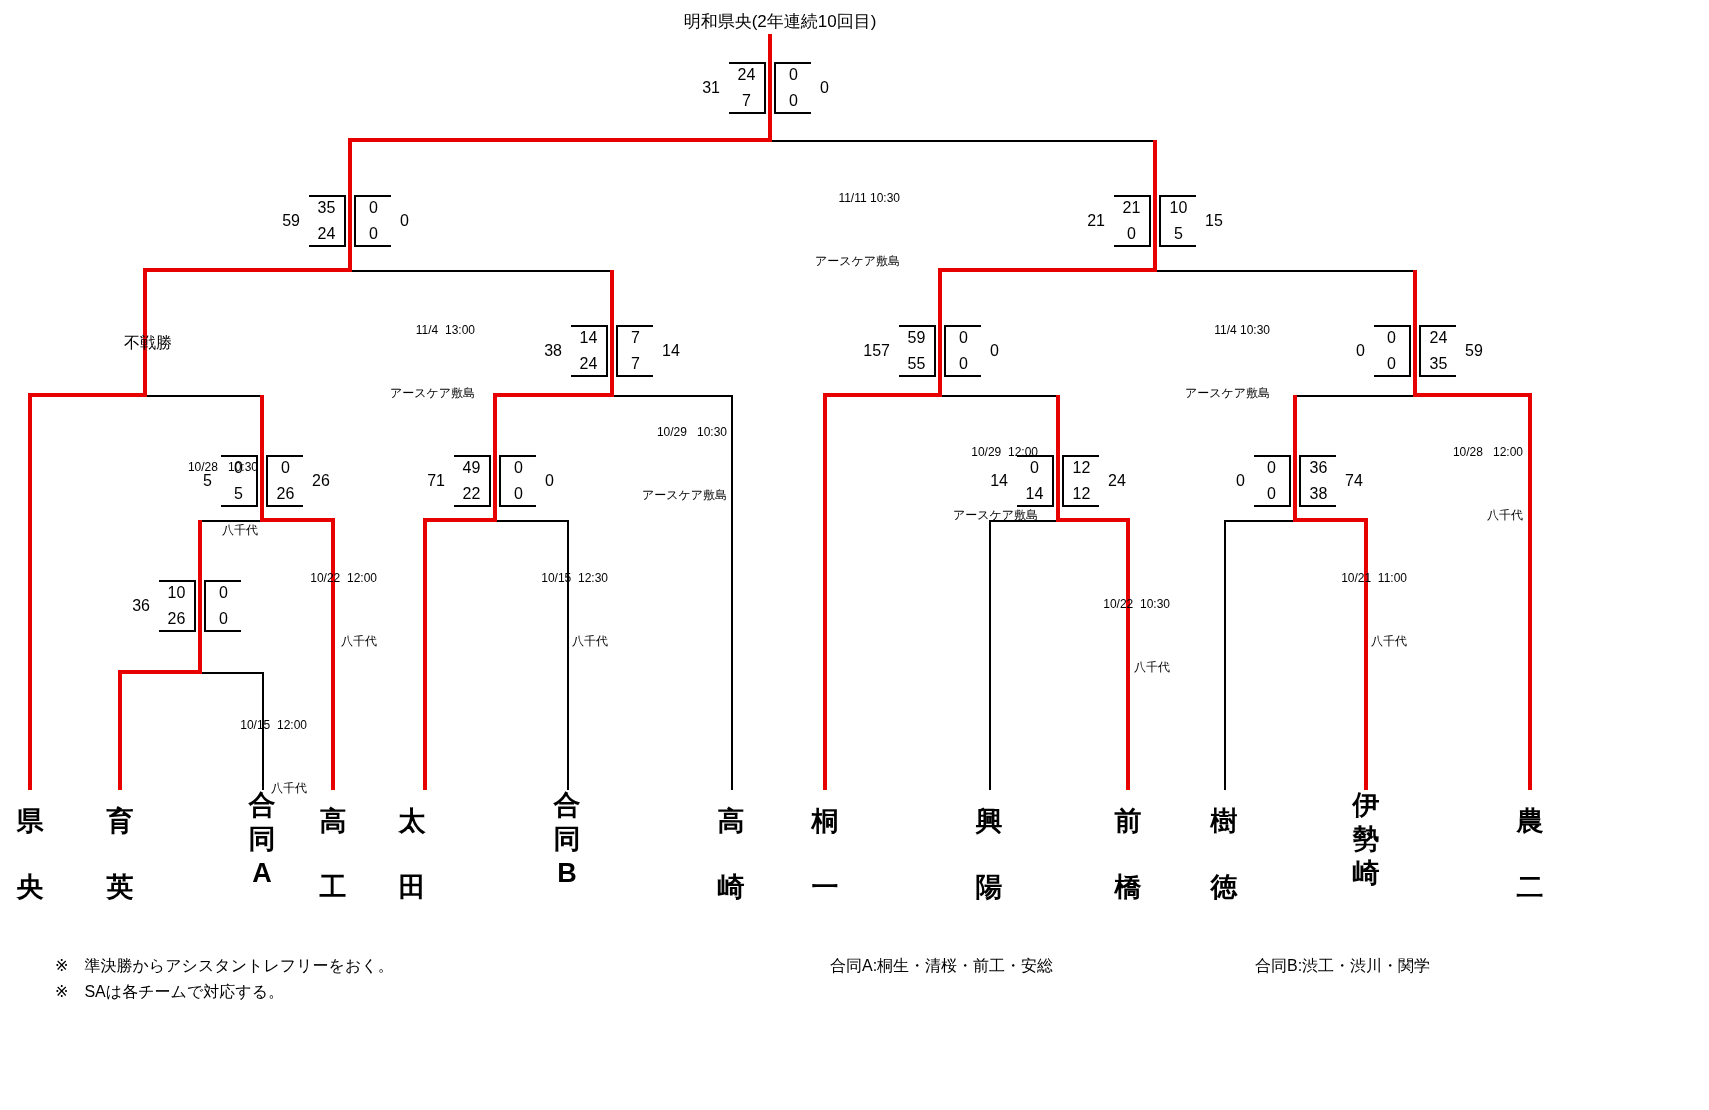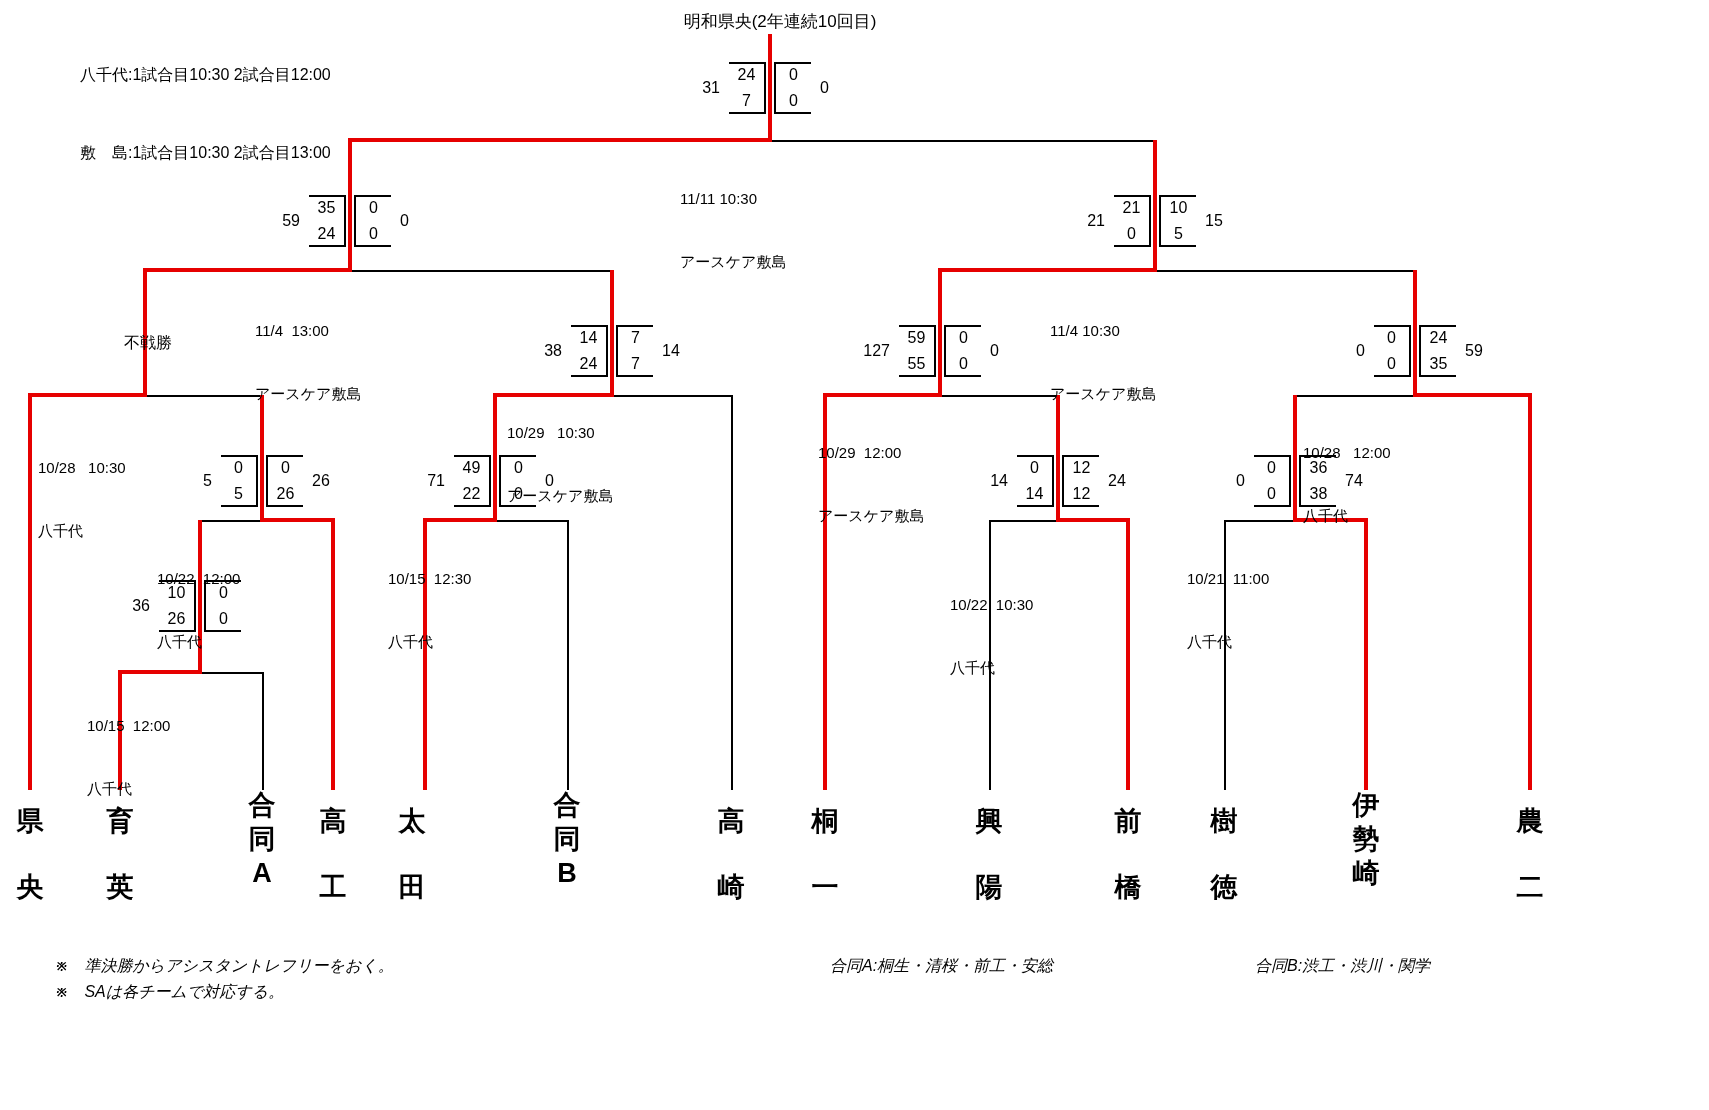--- a/index.html
+++ b/index.html
@@ -14,43 +14,39 @@
   .rhline { position:absolute; height:4px; background:#e60000; }
 
   
   .score { position:absolute; display:flex; align-items:center; gap:9px; height:52px; font-size:16px; }
   .tot { display:inline-block; }
   .box { display:flex; flex-direction:column; justify-content:space-between; width:37px; height:52px; text-align:center; padding:2px 0; }
   .box-l { border-top:2px solid #000; border-right:2px solid #000; border-bottom:2px solid #000; }
   .box-r { border-top:2px solid #000; border-left:2px solid #000; border-bottom:2px solid #000; }
 
   
-  .mlabel { position:absolute; width:220px; text-align:left; font-size:15px; line-height:21px; white-space:pre; }
+  .mlabel { position:absolute; width:220px; text-align:right; font-size:12px; line-height:21px; white-space:pre; }
 
   
   .walkover { position:absolute; left:88px; top:333px; width:120px; text-align:center; font-size:16px; }
 
   
   .team { position:absolute; top:788px; width:34px; font-size:27px; font-weight:bold; text-align:center; word-break:break-all; }
   .t2 { line-height:66px; }
   .t3 { line-height:34px; }
 
   .sched { position:absolute; left:80px; top:10px; font-size:16px; line-height:26px; white-space:pre; }
   .champ { position:absolute; left:620px; top:10px; width:320px; text-align:center; font-size:17px; }
-  .note { position:absolute; font-size:16px; white-space:pre;font-style:italic; }
+  .note { position:absolute; font-size:16px; white-space:pre; }
 </style>
 </head>
 <body>
 
 <div class="stage">
 
-  <div class="sched">
-    <div>八千代:1試合目10:30 2試合目12:00</div>
-    <div>敷　島:1試合目10:30 2試合目13:00</div>
-  </div>
 
   <div class="champ">明和県央(2年連続10回目)</div>
 
   <div class="vline" style="left:262px;top:672px;height:118px"></div>
   <div class="vline" style="left:567px;top:520px;height:270px"></div>
   <div class="vline" style="left:731px;top:395px;height:395px"></div>
   <div class="vline" style="left:989px;top:520px;height:270px"></div>
   <div class="vline" style="left:1224px;top:520px;height:270px"></div>
 
   <div class="hline" style="left:200px;top:672px;width:62px"></div>
@@ -156,21 +152,21 @@
   </div>
   <div class="score" style="left:616px;top:325px">
     <span class="box box-r">
       <span>7</span>
       <span>7</span>
     </span>
     <span class="tot">14</span>
   </div>
 
   <div class="score" style="right:773px;top:325px">
-    <span class="tot">127</span>
+    <span class="tot">157</span>
     <span class="box box-l">
       <span>59</span>
       <span>55</span>
     </span>
   </div>
   <div class="score" style="left:944px;top:325px">
     <span class="box box-r">
       <span>0</span>
       <span>0</span>
     </span>

